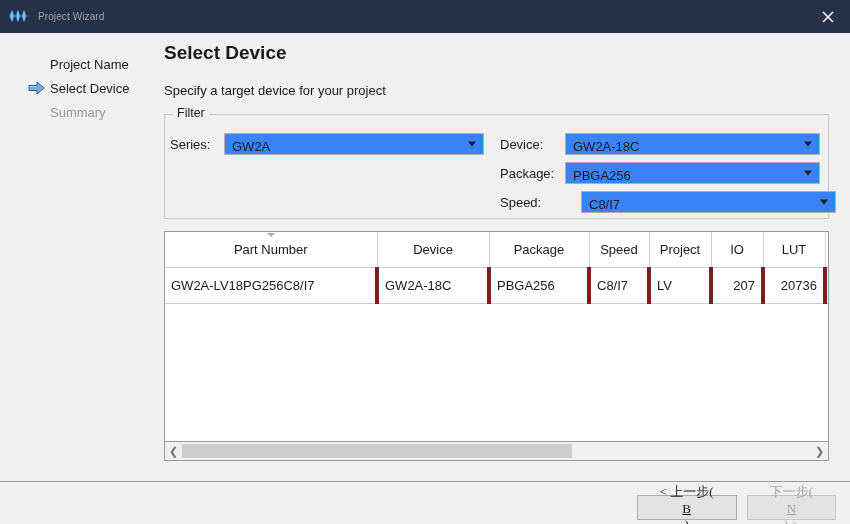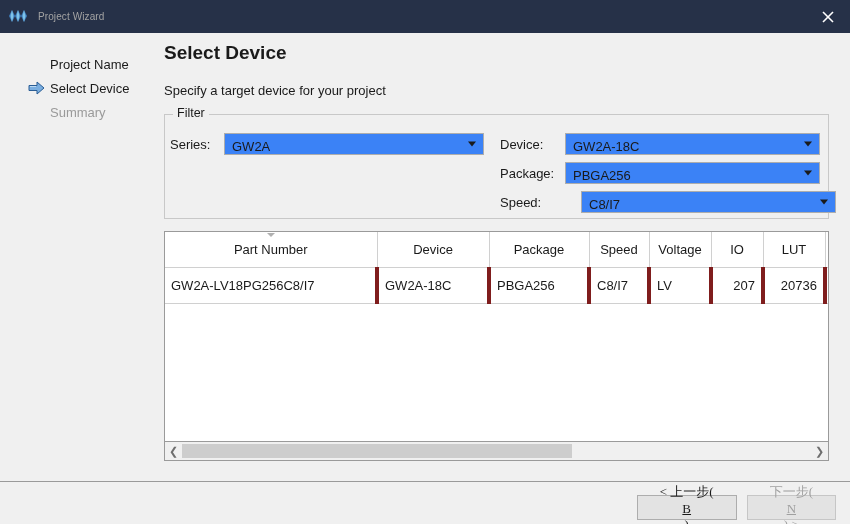--- a/index.html
+++ b/index.html
@@ -383,21 +383,21 @@
           <col style="width:52px">
           <col style="width:62px">
           <col style="width:100px">
         </colgroup>
         <thead>
           <tr>
               <th class="sorted">Part Number</th>
               <th>Device</th>
               <th>Package</th>
               <th>Speed</th>
-              <th>Voltage</th>
+              <th>Project</th>
               <th>IO</th>
               <th>LUT</th>
               <th>FF</th>
             </tr>
         </thead>
         <tbody>
             <tr class="data-row">
               <td class="txt">GW2A-LV18PG256C8/I7</td>
               <td class="txt">GW2A-18C</td>
               <td class="txt">PBGA256</td>

